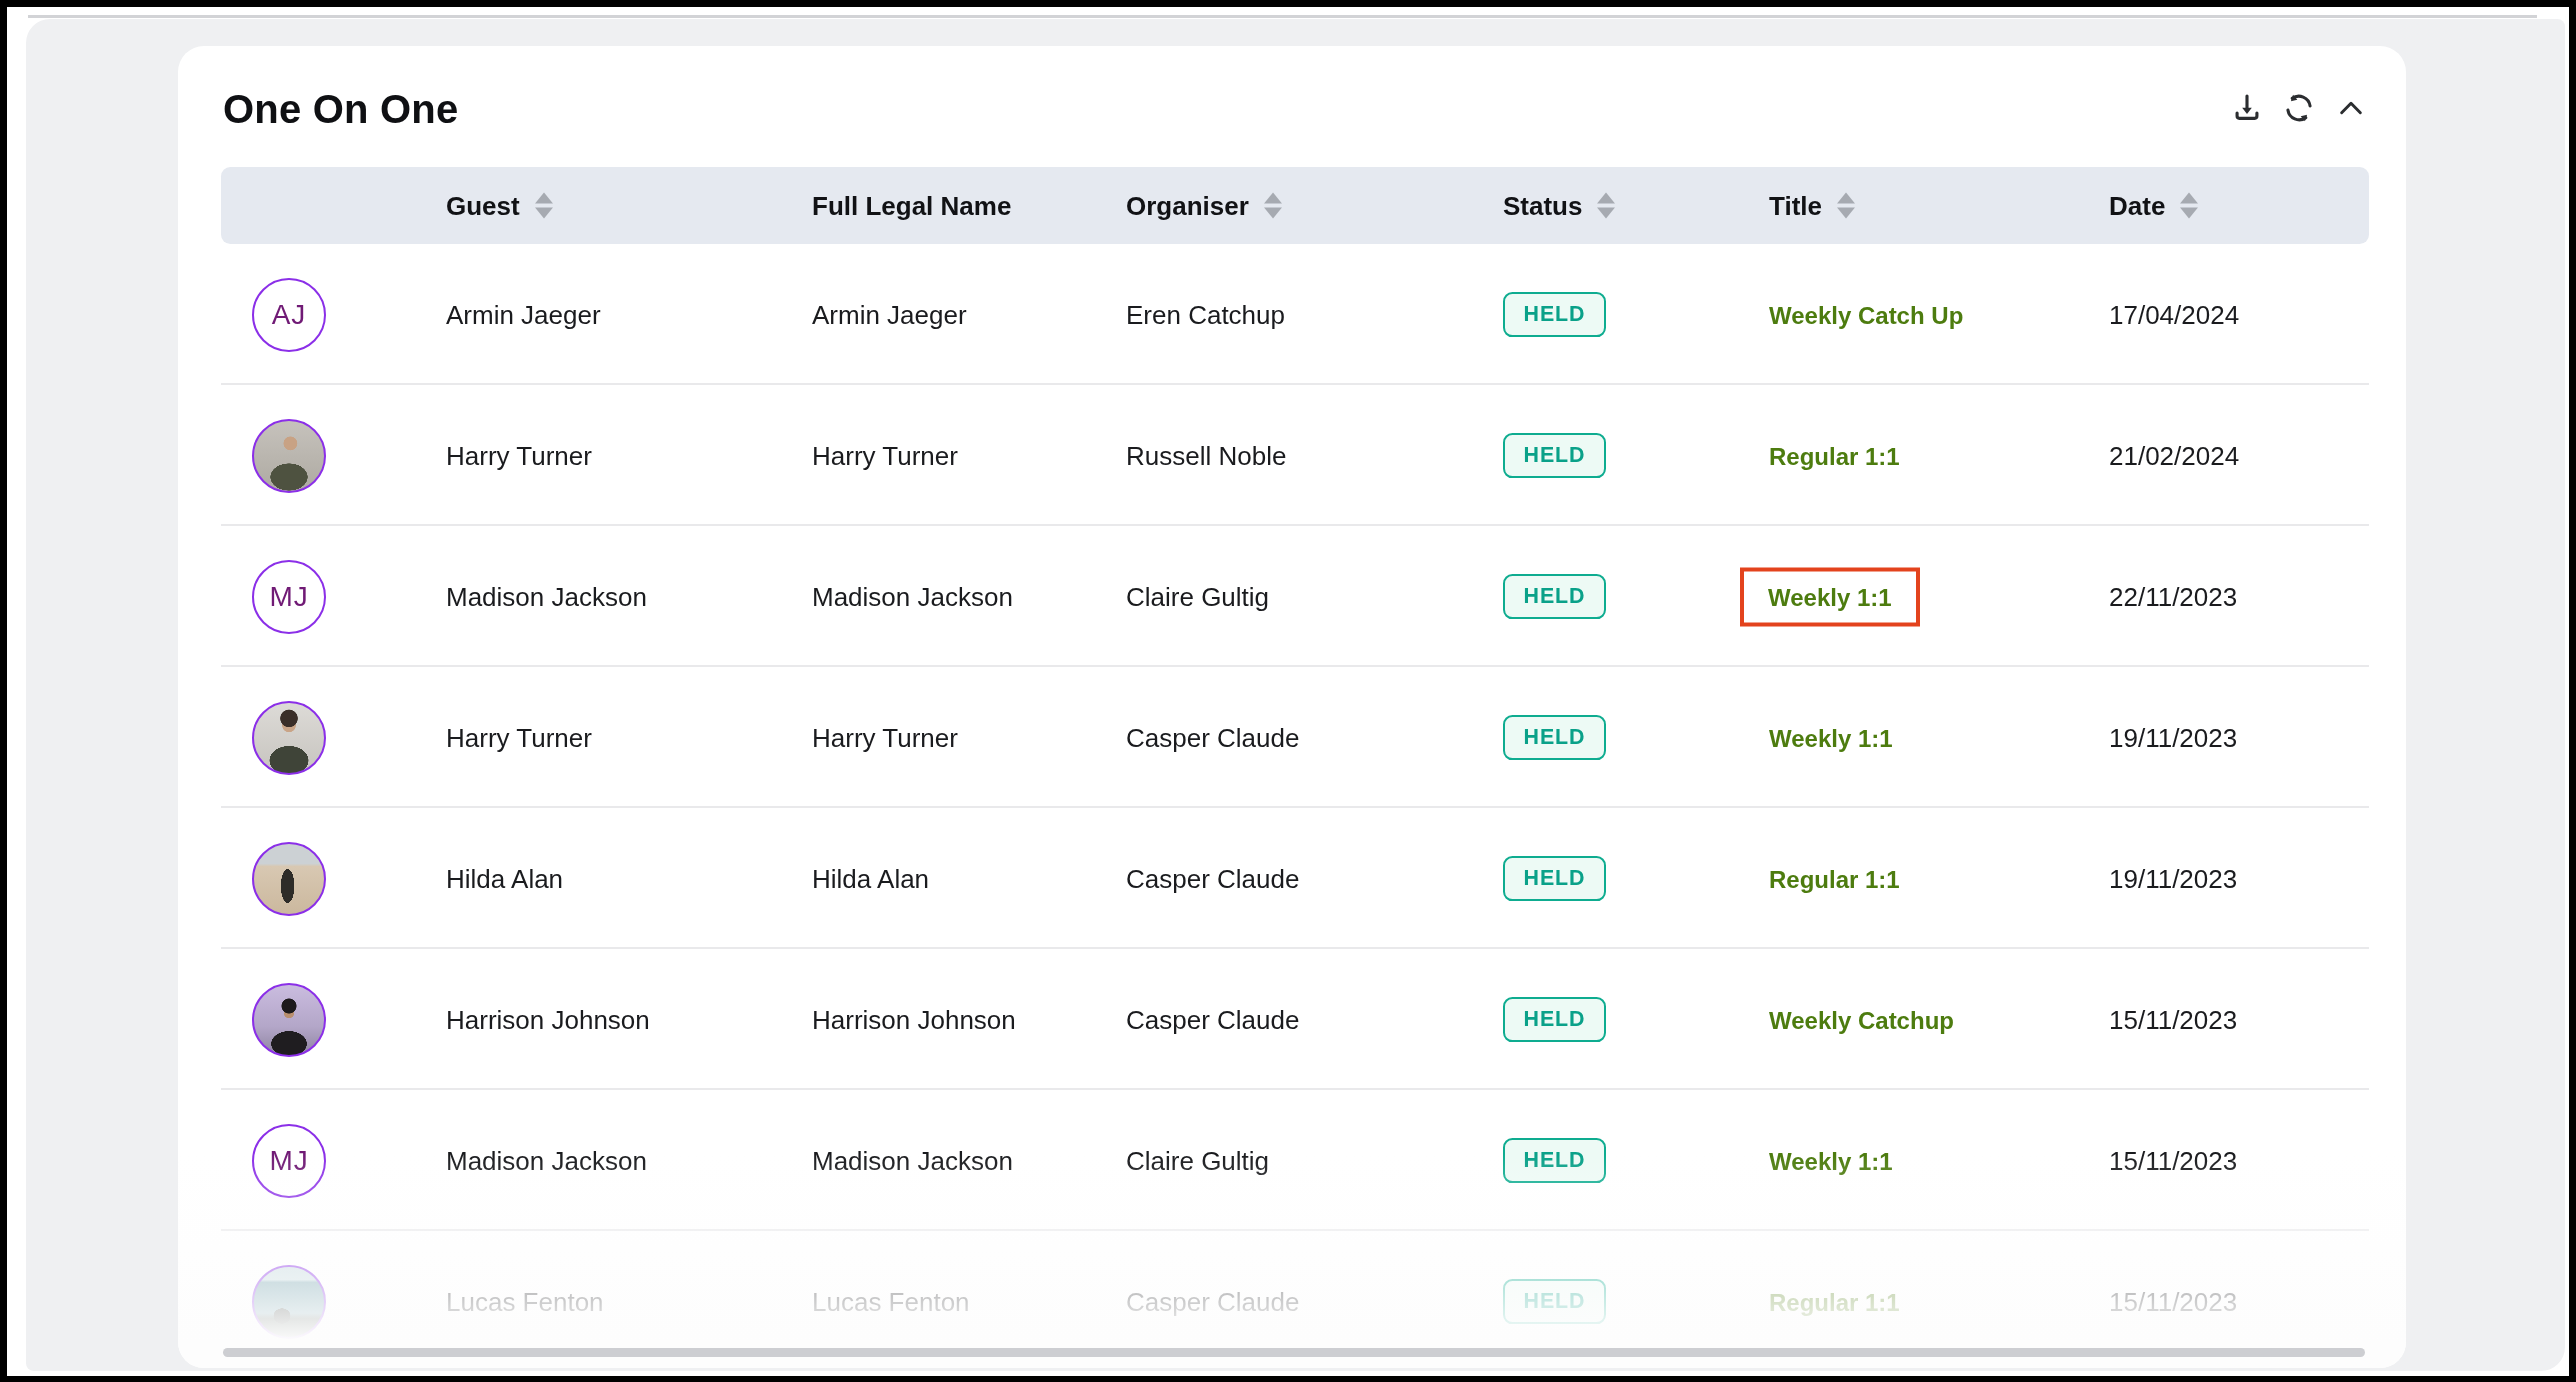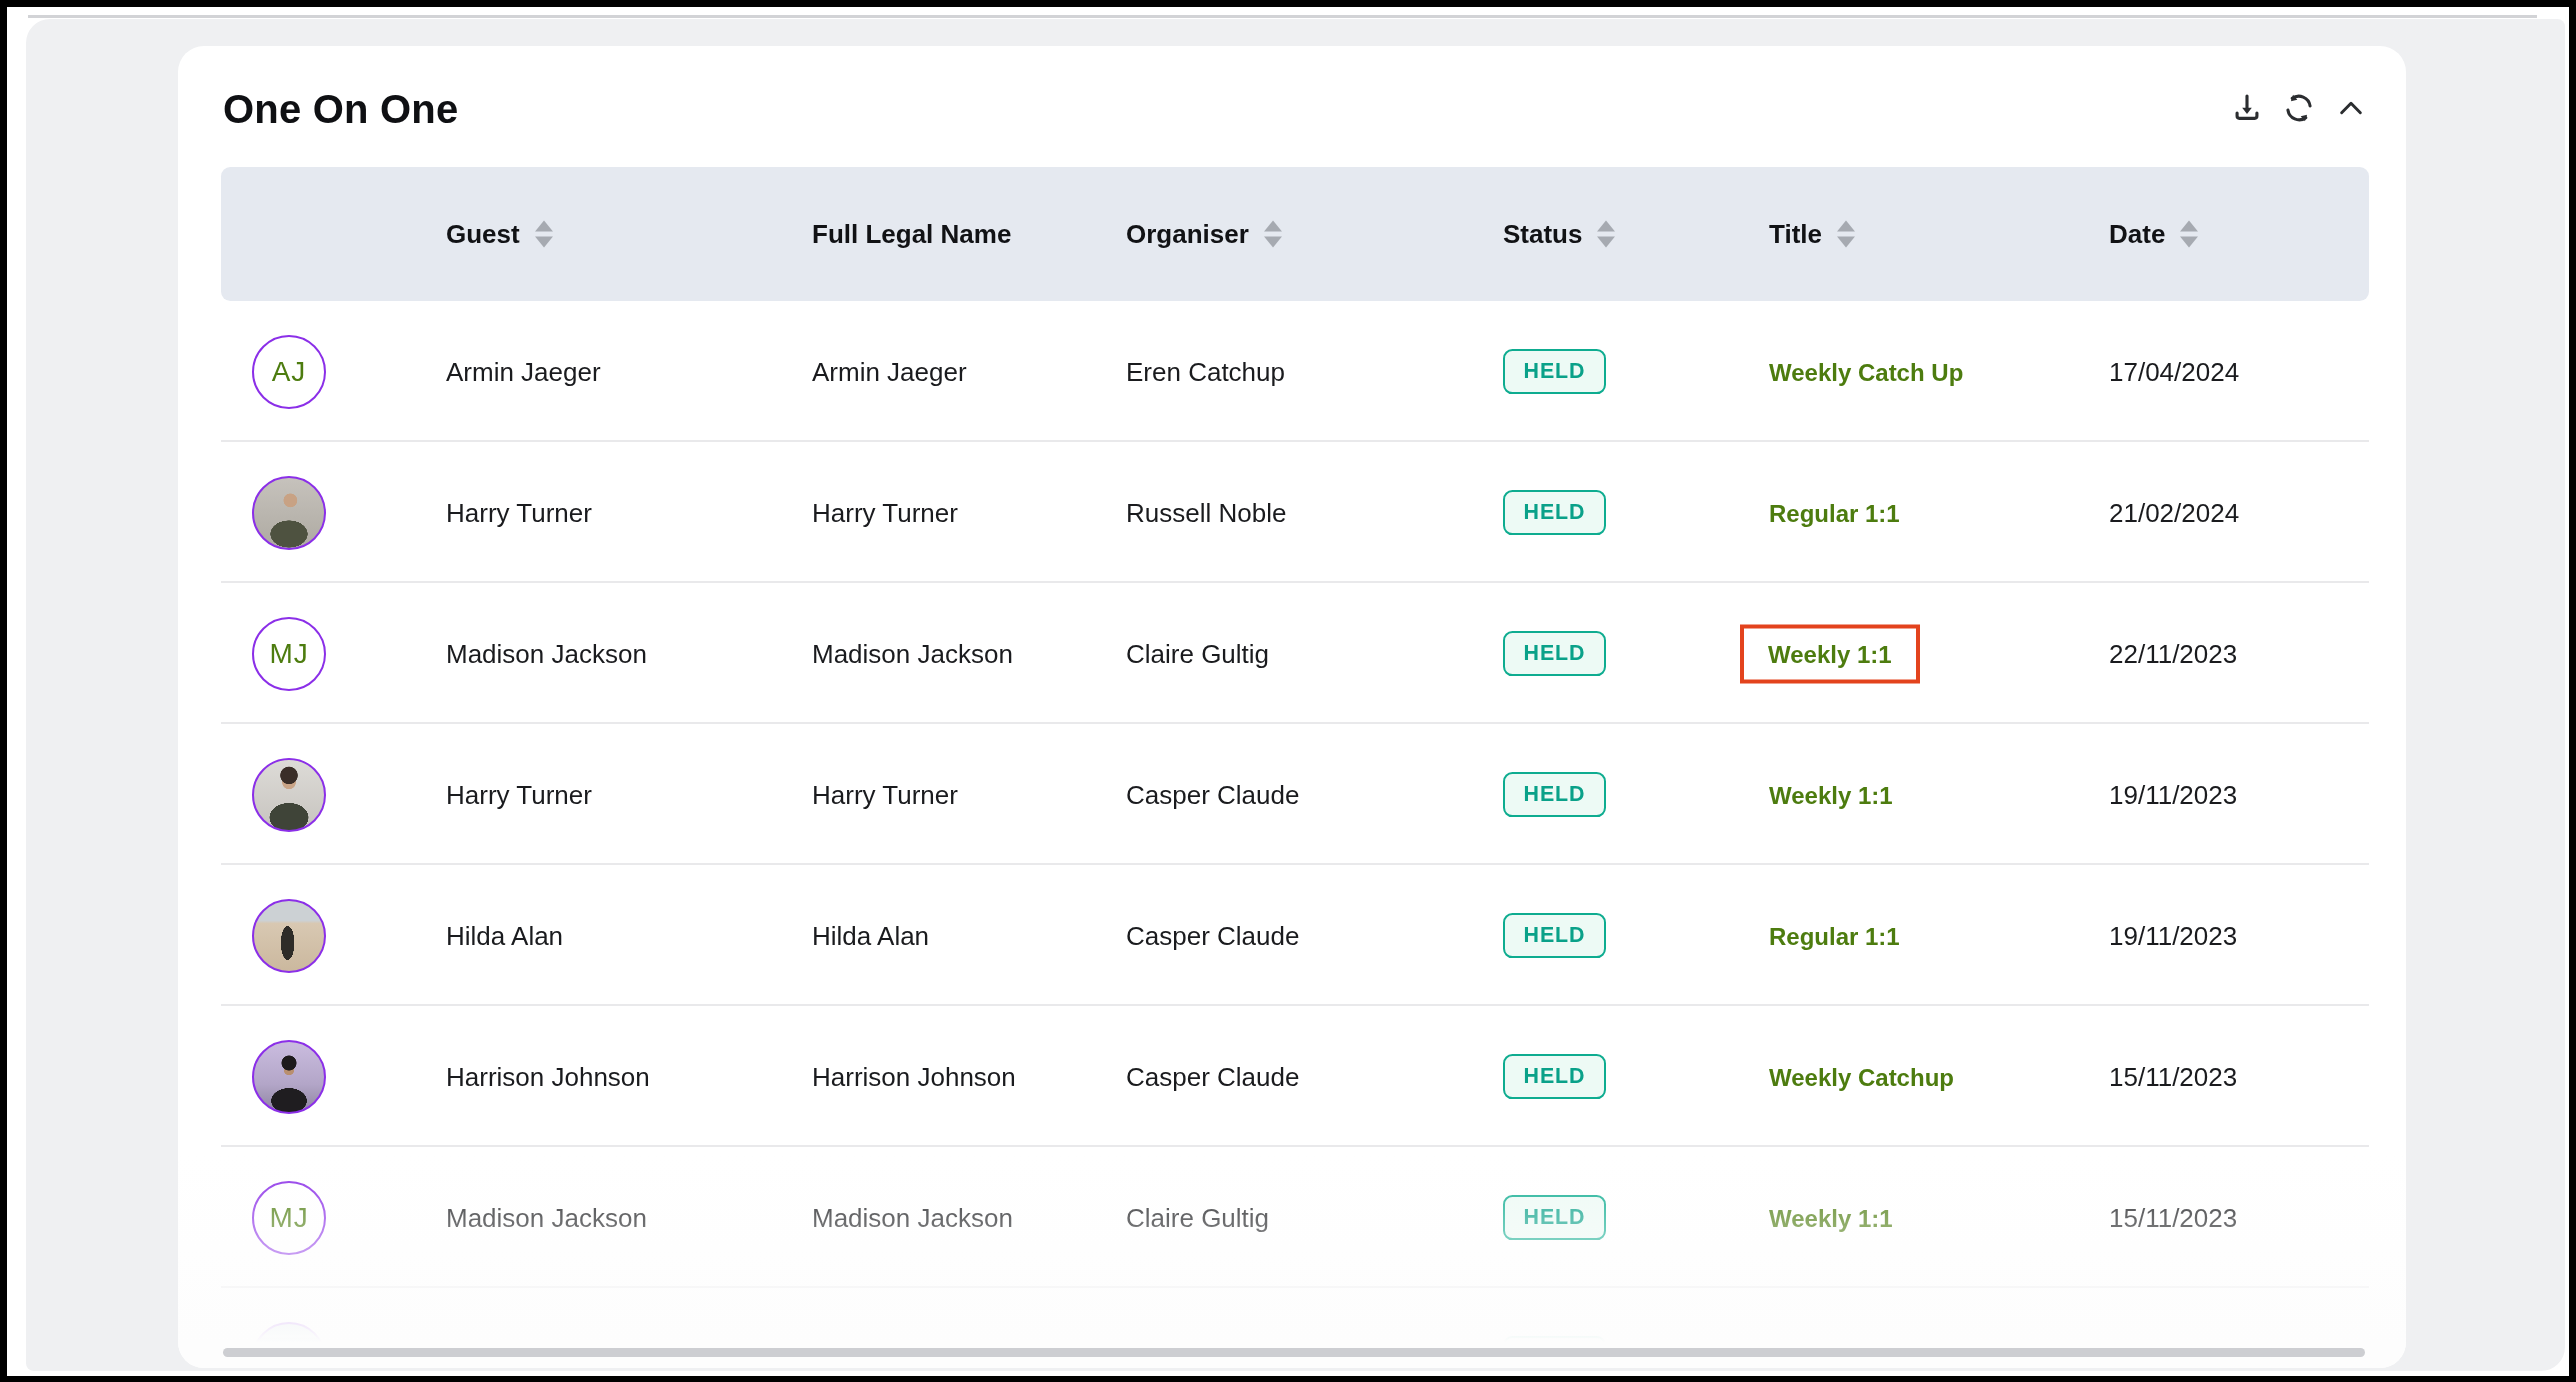--- a/index.html
+++ b/index.html
@@ -17,21 +17,21 @@
   
   .card{position:absolute;left:171px;top:39px;width:2228px;height:1322px;background:#ffffff;border-radius:26px;overflow:hidden;}
 
   .card-head{position:relative;height:121px;}
   .page-title{position:absolute;left:45px;top:41px;margin:0;font-size:40px;font-weight:700;color:#0f1013;letter-spacing:0.2px;}
   .toolbar{position:absolute;right:37px;top:43px;display:flex;gap:15px;align-items:center;}
   .icon-btn{width:37px;height:37px;border:none;background:transparent;padding:0;display:flex;align-items:center;justify-content:center;cursor:pointer;}
   .icon-btn svg{display:block;}
 
   
-  .thead{position:relative;height:134px;}
+  .thead{position:relative;height:77px;}
   .thead::before{content:'';position:absolute;left:43px;right:37px;top:0;bottom:0;background:#e5e9f0;border-radius:9.3px;}
   .th{position:absolute;top:50%;transform:translateY(-50%);display:flex;align-items:center;gap:15px;cursor:pointer;}
   .th-label{font-size:26px;font-weight:700;color:#111215;}
   .sort{display:inline-flex;flex-direction:column;gap:4.7px;}
   .sort b{width:0;height:0;border-left:9.3px solid transparent;border-right:9.3px solid transparent;display:block;}
   .sort .up{border-bottom:11.2px solid #a6aab1;}
   .sort .down{border-top:11.2px solid #a6aab1;}
 
   
   .tbody{position:relative;}
@@ -42,21 +42,21 @@
   .pos-av{left:74px;}
   .pos-0{left:268px;}
   .pos-1{left:634px;justify-content:center;}
   .pos-2{left:948px;}
   .pos-3{left:1325px;}
   .pos-4{left:1567px;margin-left:24px;}
   .pos-5{left:1931px;}
 
   .avatar{width:74px;height:74px;border-radius:50%;border:2.8px solid #8b2fe8;box-sizing:border-box;background:#fff;
           display:flex;align-items:center;justify-content:center;overflow:hidden;}
-  .avatar.initials{font-size:28px;font-weight:500;color:#4d7c0f;letter-spacing:0.9px;text-align:center;}
+  .avatar.initials{font-size:28px;font-weight:500;color:#701a75;letter-spacing:0.9px;text-align:center;}
   .avatar.photo{background-color:#c5c2bc;}
   .ph-harry-1{background:
       radial-gradient(circle at 52% 32%, #c8a284 0 11%, transparent 12%),
       radial-gradient(ellipse 44% 32% at 50% 80%, #4e5240 0 60%, transparent 61%),
       linear-gradient(180deg,#c6c2bc,#aeaaa2);}
   .ph-harry-2{background:
       radial-gradient(circle at 50% 22%, #3a2e28 0 13%, transparent 14%),
       radial-gradient(circle at 50% 32%, #c9a487 0 11%, transparent 12%),
       radial-gradient(ellipse 46% 34% at 50% 82%, #3f4438 0 60%, transparent 61%),
       linear-gradient(180deg,#dddbd7,#c7c4bf);}

